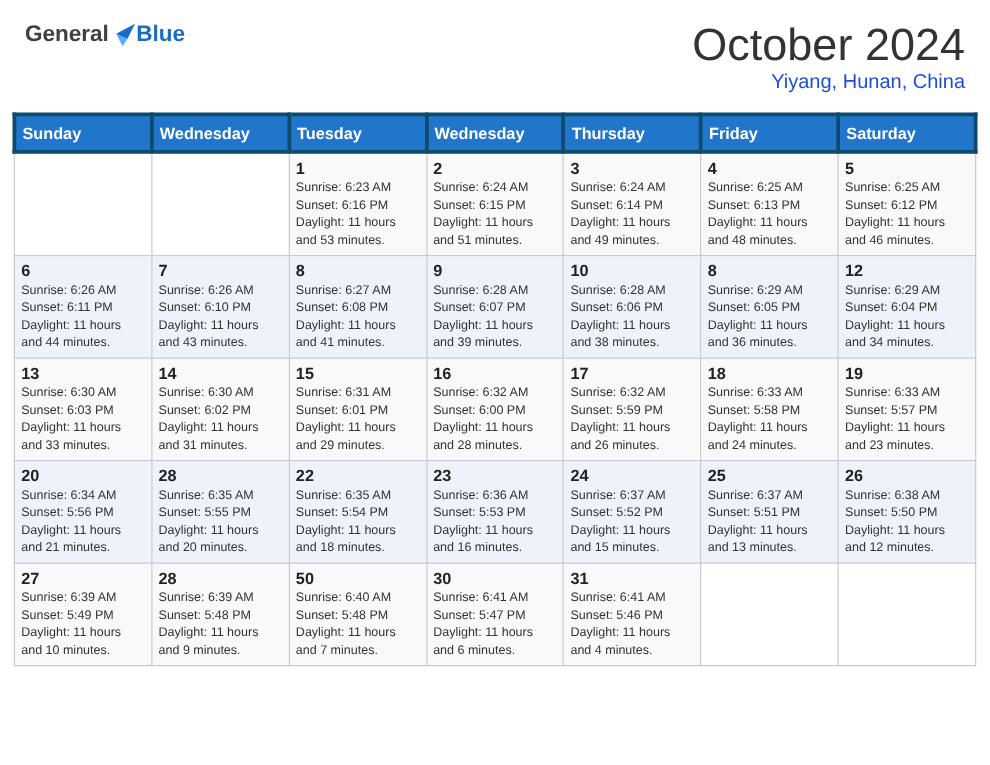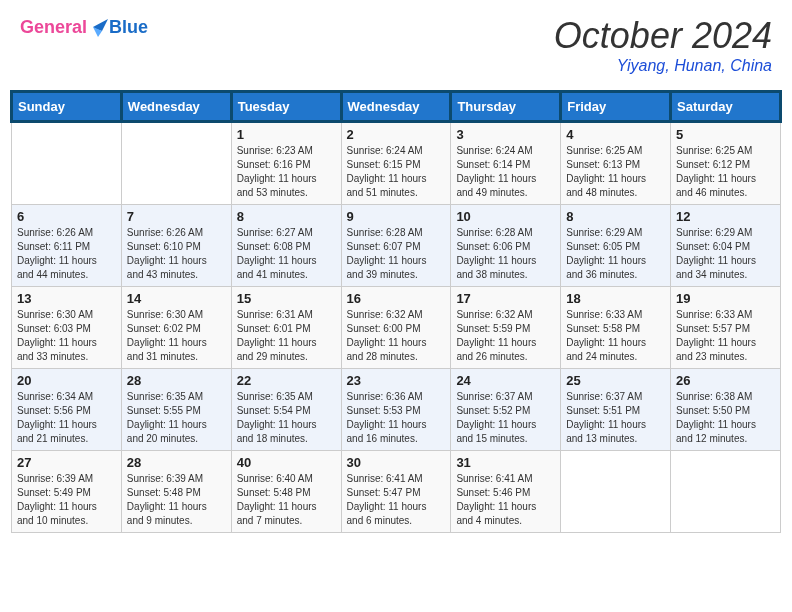--- a/index.html
+++ b/index.html
@@ -18,30 +18,29 @@
       padding: 5px 10px;
     }
     .logo {
       display: flex;
       align-items: center;
       gap: 3px;
     }
     .logo-text-general {
       font-size: 18px;
       font-weight: bold;
-      color: #ec4899;
+      color: #404040;
     }
     .logo-text-blue {
       font-size: 18px;
       font-weight: bold;
       color: #1a6cc7;
     }
     .title-block {
       text-align: right;
-      font-style: italic;
     }
     .calendar-title {
       font-size: 36px;
       font-weight: normal;
       color: #333;
     }
     .calendar-subtitle {
       font-size: 16px;
       color: #1d4ed8;
     }
@@ -240,21 +239,21 @@
       <tr>
         <td>
           <span class="day-number">27</span>
           <div class="sun-info">Sunrise: 6:39 AM<br>Sunset: 5:49 PM<br>Daylight: 11 hours and 10 minutes.</div>
         </td>
         <td>
           <span class="day-number">28</span>
           <div class="sun-info">Sunrise: 6:39 AM<br>Sunset: 5:48 PM<br>Daylight: 11 hours and 9 minutes.</div>
         </td>
         <td>
-          <span class="day-number">40</span>
+          <span class="day-number">50</span>
           <div class="sun-info">Sunrise: 6:40 AM<br>Sunset: 5:48 PM<br>Daylight: 11 hours and 7 minutes.</div>
         </td>
         <td>
           <span class="day-number">30</span>
           <div class="sun-info">Sunrise: 6:41 AM<br>Sunset: 5:47 PM<br>Daylight: 11 hours and 6 minutes.</div>
         </td>
         <td>
           <span class="day-number">31</span>
           <div class="sun-info">Sunrise: 6:41 AM<br>Sunset: 5:46 PM<br>Daylight: 11 hours and 4 minutes.</div>
         </td>

